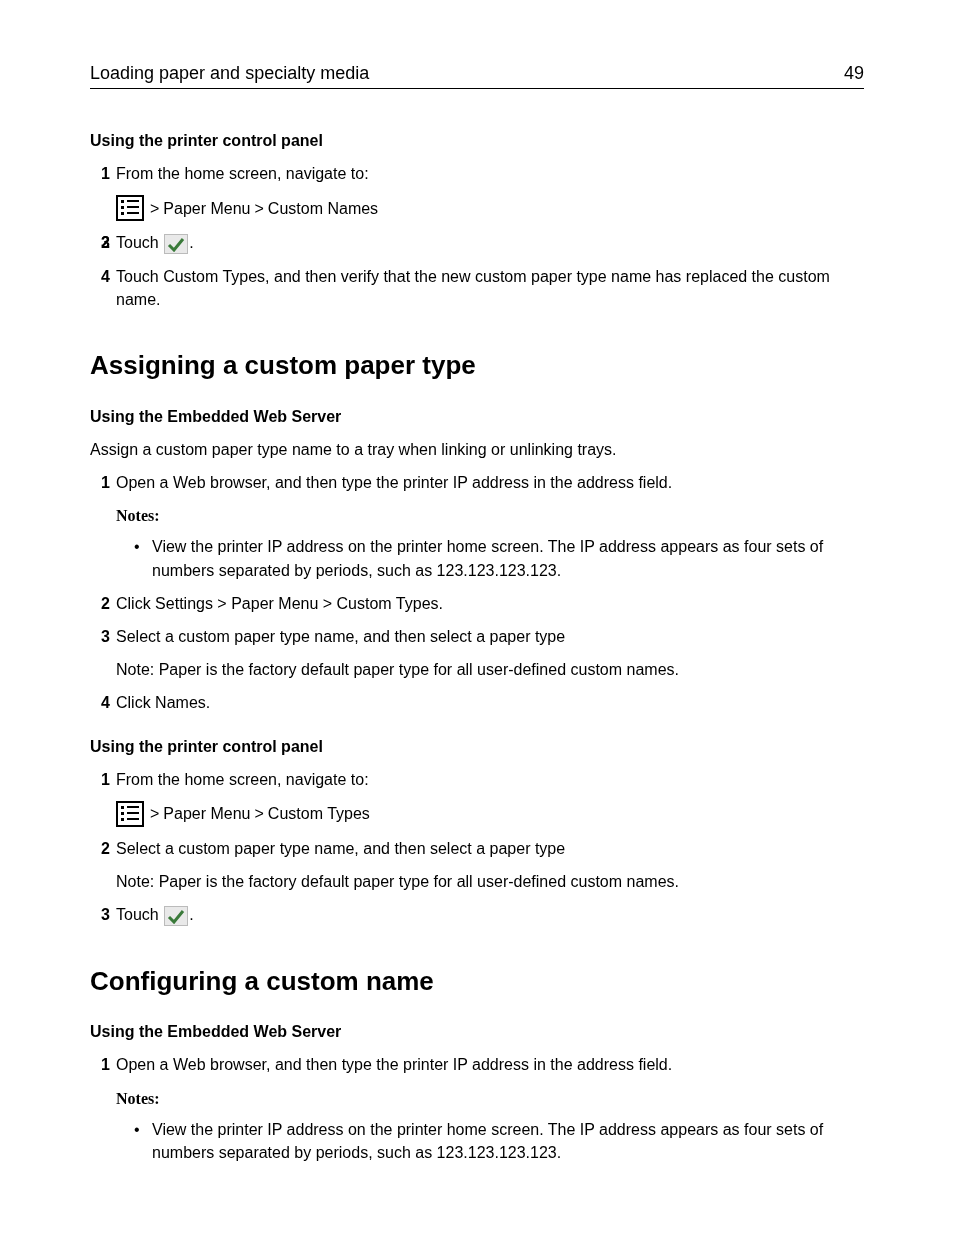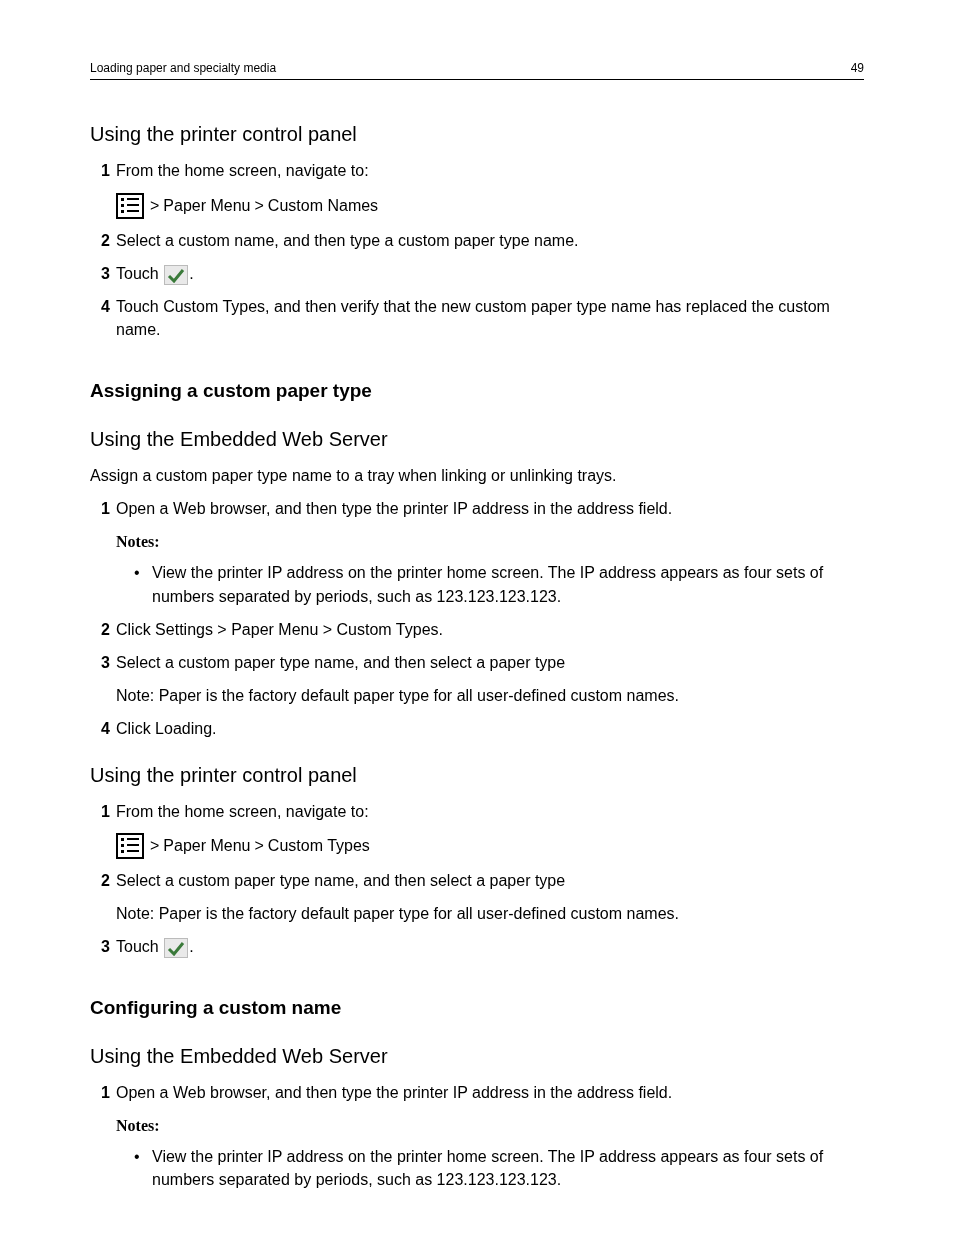--- a/index.html
+++ b/index.html
@@ -11,30 +11,30 @@
     line-height: 1.45;
     width: 954px;
     box-sizing: border-box;
   }
   .hdr {
     display: flex;
     justify-content: space-between;
     border-bottom: 1px solid #000;
     padding-bottom: 2px;
     margin-bottom: 40px;
-    font-size: 12px;
+    font-size: 18px;
   }
   h2 {
-    font-size: 19px;
+    font-size: 26px;
     font-weight: bold;
     margin: 36px 0 14px 0;
   }
   h3 {
-    font-size: 20px;
-    font-weight: normal;
+    font-size: 16px;
+    font-weight: bold;
     margin: 20px 0 10px 0;
   }
   ol.steps {
     list-style: none;
     padding: 0;
     margin: 0 0 0 0;
   }
   ol.steps > li {
     position: relative;
     padding-left: 26px;
@@ -135,21 +135,20 @@
     <div class="pathline subblock">
       <span class="icon-menu"></span>
       <span> &gt; </span>
       <span class="bold">Paper Menu</span>
       <span> &gt; </span>
       <span class="bold">Custom Names</span>
     </div>
   </li>
   <li>
     <span class="num">2</span>
-    <span>Select a custom name, and then type a custom paper type name.</span>
   </li>
   <li>
     <span class="num">3</span>
     <span>Touch </span><span class="icon-check"><svg viewBox="0 0 18 16">
           <polyline points="2,9 7,14 16,3" fill="none" stroke="#3a7a3a" stroke-width="3"></polyline>
         </svg></span><span>.</span>
   </li>
   <li>
     <span class="num">4</span>
     <span>Touch </span><span class="bold">Custom Types</span><span>, and then verify that the new custom paper type name has replaced the custom name.</span>
@@ -177,21 +176,21 @@
   </li>
   <li>
     <span class="num">3</span>
     <span>Select a custom paper type name, and then select a paper type</span>
     <div class="subblock">
       <span class="bold">Note:</span><span> Paper is the factory default paper type for all user-defined custom names.</span>
     </div>
   </li>
   <li>
     <span class="num">4</span>
-    <span>Click </span><span class="bold">Loading</span><span>.</span>
+    <span>Click </span><span class="bold">Names</span><span>.</span>
   </li>
 </ol>
 
 <h3>Using the printer control panel</h3>
 <ol class="steps">
   <li>
     <span class="num">1</span>
     <span>From the home screen, navigate to:</span>
     <div class="pathline subblock">
       <span class="icon-menu"></span>

